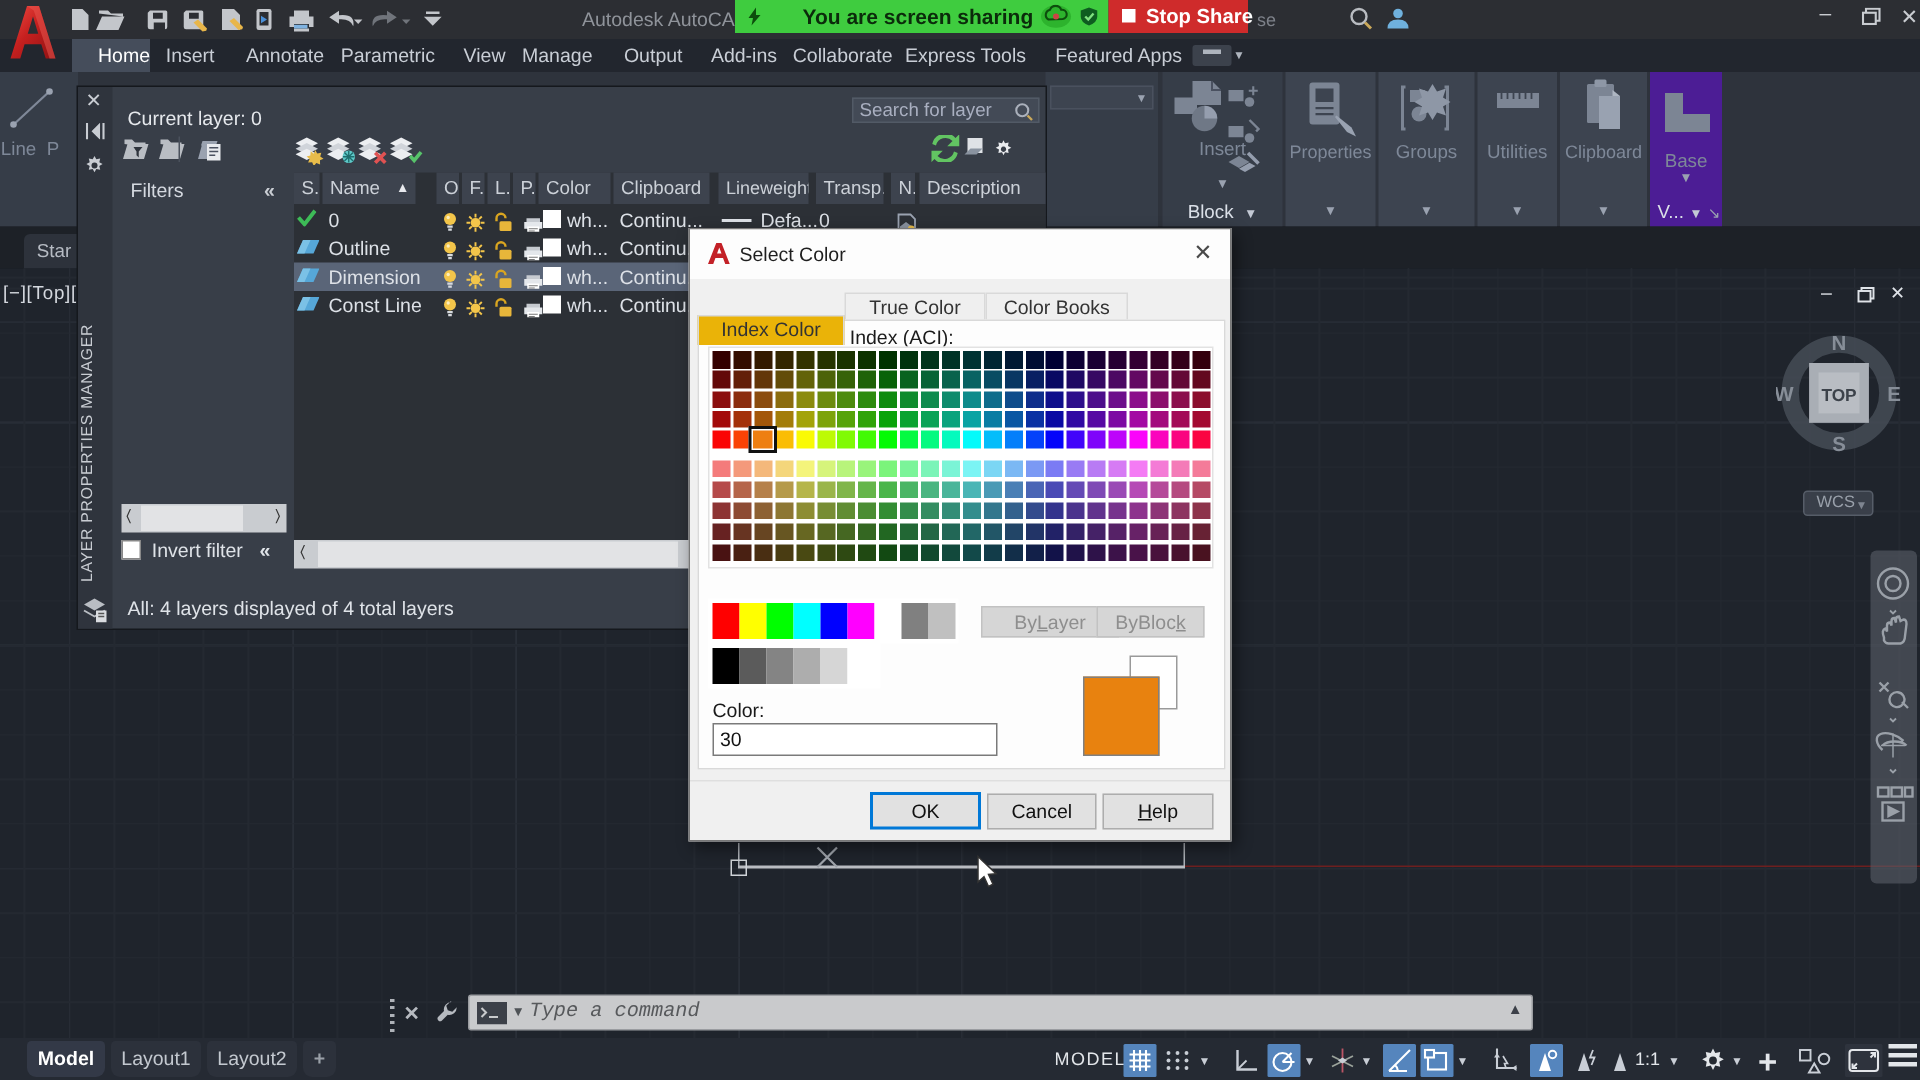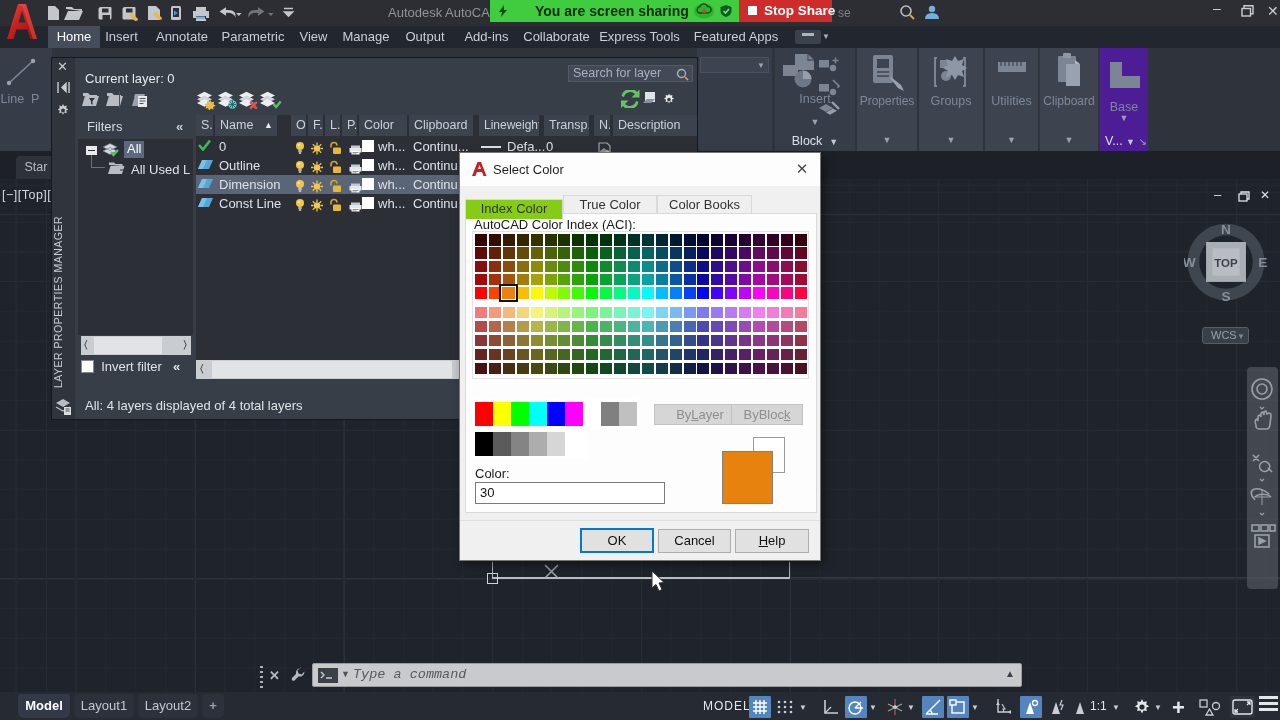--- a/index.html
+++ b/index.html
@@ -10,21 +10,21 @@
 #applogo{left:5px;top:2px;width:34px;height:40px;z-index:5}
 .qat{top:4px;height:18px;color:#c6c9ce;font-size:14px}
 #adtext{left:388px;top:5px;color:#8f939a;font-size:13px}
 #greenbar{left:490px;top:0;width:249px;height:22px;background:#3fcc3f;color:#0b2b0b;font-weight:bold;font-size:14px;line-height:22px;z-index:6}
 #stopshare{left:739px;top:0;width:93px;white-space:nowrap;height:22px;background:#cf2b2b;color:#fff;font-weight:bold;font-size:13.5px;line-height:22px;z-index:6}
 #setext{left:838px;top:6px;color:#7d8189;font-size:12px;z-index:6}
 #winbtns{left:1205px;top:0px;width:75px;height:24px;color:#c9ccd1;z-index:6}
 #talking{left:944px;top:2px;width:226px;height:35px;background:#22262d;border:1px solid #3a3f47;color:#dcdfe4;font-size:14.5px;line-height:34px;text-align:center;z-index:50}
 
 #tabrow{left:0;top:26px;width:1280px;height:22px;background:#22262e}
-.rtab{top:26px;height:22px;line-height:22px;color:#c9ced6;font-size:13px;text-align:center}
+.rtab{top:26px;height:22px;line-height:22px;color:#c9ced6;font-size:13px;text-align:right}
 #tabhome{background:#454d5b;color:#fff}
 
 #ribbon{left:0;top:48px;width:1280px;height:103px;background:#2e333c}
 .rpanel{top:48px;height:103px;background:#3d4450}
 .rpanel .plabel{position:absolute;bottom:3px;width:100%;text-align:center;color:#dbe0e8;font-size:12.5px}
 .rpanel .pdrop{position:absolute;bottom:6px;width:100%;text-align:center;color:#9aa2b0;font-size:9px}
 .biglabel{position:absolute;width:100%;text-align:center;color:#7e8898;font-size:12.5px}
 
 #filetabs{left:0;top:151px;width:1280px;height:28px;background:#1d2127}
 #startab{left:16px;top:156px;width:40px;height:23px;background:#2d323b;border-radius:4px 4px 0 0;color:#b6bbc3;font-size:12.5px;text-align:center;line-height:22px}
@@ -71,21 +71,21 @@
 #list{left:121px;top:57px;width:501px;height:245px;background:#2c3036}
 .hdrc{top:0;height:21px;background:#3d434e;color:#ccd1d8;font-size:12.5px;line-height:20px;padding-left:5px;overflow:hidden}
 .lrow{left:0;width:501px;height:19px;color:#dde1e7;font-size:13px}
 .cell{position:absolute;top:0;height:19px;line-height:19px;overflow:hidden}
 #statusline{left:10px;top:340px;color:#dfe3e8;font-size:13px}
 
 #dialog{left:459px;top:152px;width:362px;height:409px;background:#f0f0f0;border:1px solid #777;box-shadow:3px 4px 10px rgba(0,0,0,.45);z-index:20}
 #dtitle{left:0;top:0;width:360px;height:33px;background:#fdfdfd;color:#1f1f1f;font-size:13px}
 #dclose{left:330px;top:5px;width:24px;height:22px;color:#4a4a4a;font-size:15px;text-align:center;line-height:22px}
 .dtab{top:42px;height:19px;background:#efefef;border:1px solid #d9d9d9;color:#333;font-size:13px;text-align:center;line-height:18px}
-#dtab1{left:5px;top:46px;height:20px;background:#84cc16;border-bottom:none;z-index:3}
+#dtab1{left:5px;top:57px;height:20px;background:#eab308;border-bottom:none;z-index:3}
 #dpage{left:5px;top:60px;width:352px;height:300px;background:#fdfdfd;border:1px solid #d9d9d9}
 #acilabel{left:14px;top:64px;color:#1a1a1a;font-size:13px}
 #acigrid{left:12px;top:78px;width:337px;height:148px;background:#fff;border:1px solid #e2e2e2}
 #acigrid i{position:absolute;width:12px;height:11.5px}
 #selswatch{left:26.3px;top:51.7px;width:19px;height:18.5px;border:2px solid #111;background:#fff;z-index:2}
 #selswatch i{position:absolute;left:1px;top:1px;width:13px;height:12.5px;background:#ee7f12}
 .csw{top:249px;width:18px;height:24px}
 .csw2{top:279px;width:18px;height:24px}
 #cswbox1{left:12px;top:246px;width:167px;height:30px;background:#fff}
 #cswbox2{left:12px;top:276px;width:115px;height:30px;background:#fff}
@@ -391,35 +391,20 @@
 <path d="M3 7 a6.5 6.5 0 0 1 11 -3 l-3.5 3.5 h8 v-8 l-2.5 2.5 a9 9 0 0 0 -15.5 4 z" fill="#62c462"></path>
 <path d="M15 11 a6.5 6.5 0 0 1 -11 3 l3.5 -3.5 h-8 v8 l2.5 -2.5 a9 9 0 0 0 15.5 -4 z" fill="#62c462"></path>
 <rect x="24" y="2" width="10" height="10" fill="#dfe2e6"></rect>
           <path d="M22 13 l8 0 4 -4 -8 0 z" fill="#8a93a0"></path>
 <path d="M48 2 l1 2 2.4 -.5 -.4 2.4 2.2 1.1 -2.2 1.1 .4 2.4 -2.4 -.5 -1 2 -1 -2 -2.4 .5 .4 -2.4 -2.2 -1.1 2.2 -1.1 -.4 -2.4 2.4 .5 z M48 6.2 a1.8 1.8 0 1 0 .01 0 z" fill="#e9ebee" fill-rule="evenodd" transform="translate(0,1.5)"></path>
 </svg>
 
 <div class="abs" id="filters">
 <div class="abs" id="fltlabel">Filters</div>
           <div class="abs" style="left:99px;top:4px;color:#c9cdd3;font-size:13px;font-weight:bold">«</div>
-<div class="abs" id="flttree">
-<div style="position:absolute;left:8px;top:7px;width:11px;height:9px;background:#e8eaee"></div><div style="position:absolute;left:10px;top:11px;width:7px;height:1px;background:#2c3036"></div>
-<svg style="position:absolute;left:24px;top:3px" width="18" height="16" viewBox="0 0 18 16">
-              <path d="M1 5 l7 -3.5 7 3.5 -7 3.5 z M1 9 l7 -3.5 7 3.5 -7 3.5 z" fill="#d6d9de" stroke="#6a7280" stroke-width=".6"></path>
-              <path d="M9 10 l2.5 3 4.5 -5" stroke="#57c26a" stroke-width="2.2" fill="none"></path>
-            </svg>
-<div style="position:absolute;left:46px;top:2px;background:#5b6880;color:#fff;font-size:13px;padding:0 3px;height:17px;line-height:16px">All</div>
-<path d=""></path>
-<div style="position:absolute;left:13px;top:16px;width:1px;height:12px;background:#6a7280"></div><div style="position:absolute;left:13px;top:28px;width:14px;height:1px;background:#6a7280"></div>
-<svg style="position:absolute;left:30px;top:22px" width="19" height="14" viewBox="0 0 19 14">
-              <path d="M1 4 v-2.5 h5 l1.5 1.5 h7 v2 M0 13 l2.5 -8 h14 l-2.5 8 z" fill="#b9bdc3"></path>
-              <path d="M12 9 l5 0" stroke="#2c3036" stroke-width="1"></path>
-            </svg>
-<div style="position:absolute;left:53px;top:23px;color:#dde1e7;font-size:13px;white-space:nowrap">All Used L</div>
-</div>
 <div class="abs" id="fltsb">
             <span style="position:absolute;left:3px;top:2px;color:#333;font-size:11px">〈</span>
             <div style="position:absolute;left:13px;top:1px;width:68px;height:17px;background:#e2e3e5"></div>
             <span style="position:absolute;right:4px;top:2px;color:#333;font-size:11px">〉</span>
           </div>
 <div class="abs" id="invrow"><span style="display:inline-block;width:13px;height:13px;background:#fff;border:1px solid #888;vertical-align:-2px"></span>&nbsp; Invert filter <span style="position:absolute;left:92px;top:0;font-weight:bold">«</span></div>
 </div>
 
 <div class="abs" id="list">
 <div class="abs hdrc" style="left:0;width:17px">S..</div>

